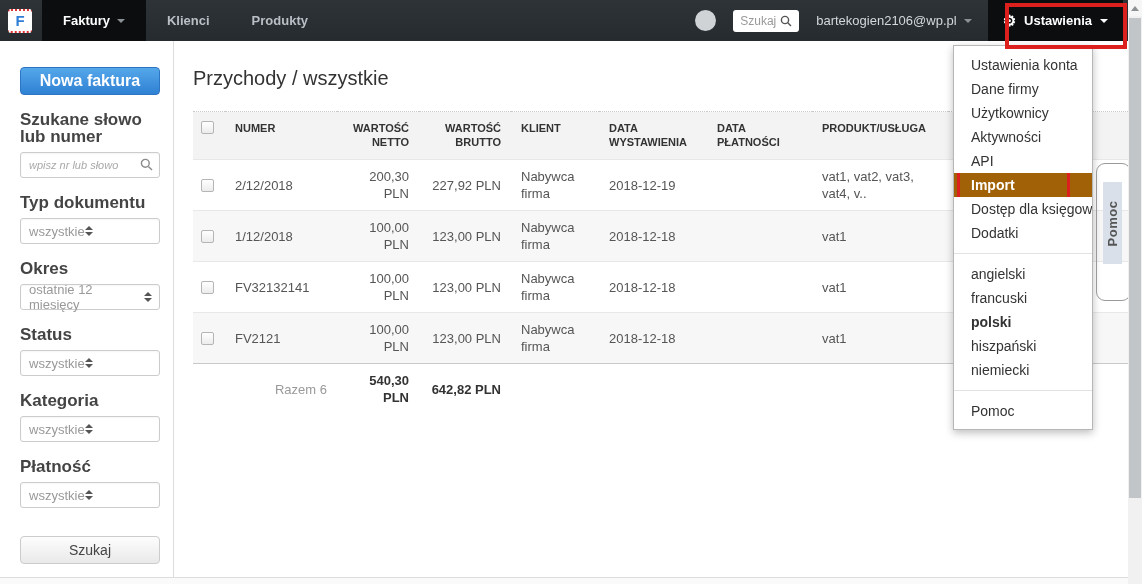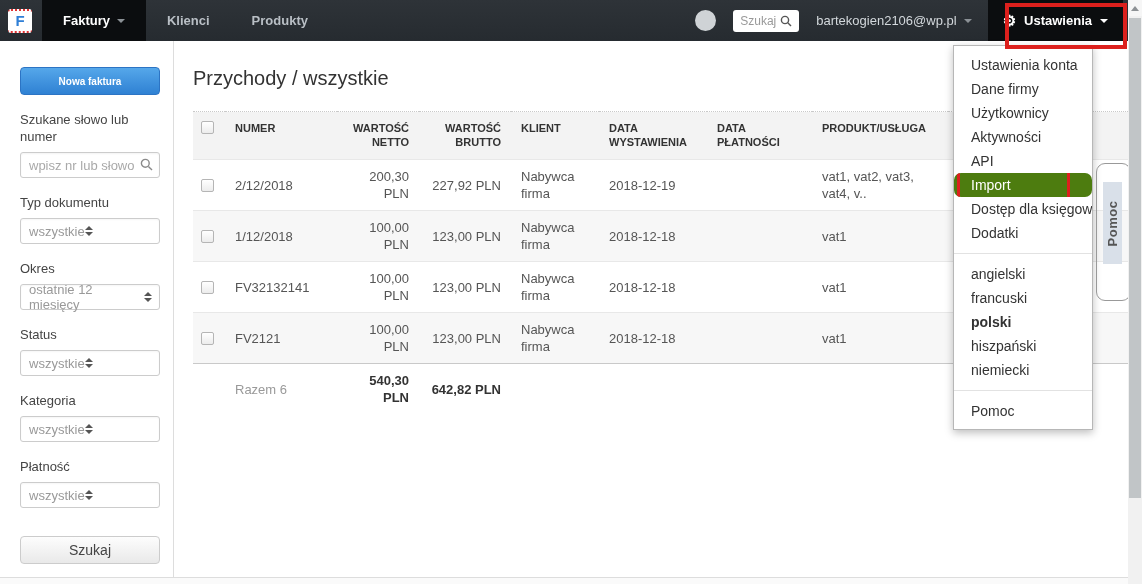--- a/index.html
+++ b/index.html
@@ -51,28 +51,29 @@
   .red-import { position:absolute; left:3px; right:22px; top:-4px; bottom:-4px; border:3px solid #dc201d; z-index:310; pointer-events:none; }
 
   
   .sidebar {
     position:absolute; left:0; top:41px; width:174px; bottom:0;
     background:#fff; border-right:1px solid #ddd; padding:26px 13px 0 20px;
   }
   .btn-new {
     width:100%; height:28px; border:1px solid #2c74c4; border-radius:4px;
     background:linear-gradient(#55a7ea,#2f81d3); color:#fff; font-weight:bold;
-    font-size:10px; font-family:inherit; cursor:pointer;
-  }
-  .sb-label { font-weight:normal; font-size:13px; color:#444; margin:16px 0 7px; line-height:17px; }
+    font-size:16px; font-family:inherit; cursor:pointer;
+  }
+  .sb-label { font-weight:bold; font-size:17px; color:#444; margin:16px 0 7px; line-height:17px; }
   .sb-input-wrap { position:relative; }
   .sb-input-wrap input {
     width:100%; height:26px; border:1px solid #ccc; border-radius:3px;
-    padding:0 24px 0 8px; font-size:13px; color:#444; font-family:inherit; outline:none;
+    padding:0 24px 0 8px; font-size:11px; color:#444; font-family:inherit; outline:none;
     box-shadow:inset 0 1px 2px rgba(0,0,0,0.05);
+    font-style:italic;
   }
   .sb-input-wrap input::placeholder { color:#a9a9a9; }
   .sb-mag { position:absolute; right:7px; top:6px; }
   .sb-select {
     height:26px; border:1px solid #ccc; border-radius:3px; background:#fff;
     display:flex; align-items:center; 
     padding:0 7px 0 8px; color:#999; font-size:13px; cursor:pointer;
     box-shadow:inset 0 1px 2px rgba(0,0,0,0.04);
   }
   .updown { display:flex; flex-direction:column; gap:2px; }
@@ -87,40 +88,40 @@
   .main { position:absolute; left:174px; top:41px; right:14px; bottom:0; background:#fff; padding-left:19px; }
   .page-title { font-size:20px; font-weight:normal; color:#333; margin:26px 0 21px; }
   table.inv { width:100%; border-collapse:collapse; table-layout:fixed; }
   table.inv th {
     background:#f3f3f3; font-size:11px; font-weight:bold; color:#333; text-align:left;
     padding:9px 10px 10px; border-top:1px dotted #c9c9c9; vertical-align:top; line-height:14px;
   }
   table.inv td { padding:8px 10px; border-top:1px solid #e8e8e8; vertical-align:middle; height:49px; line-height:17px; color:#555; }
   table.inv .num { text-align:right; }
   table.inv tr.alt td { background:#f7f7f7; }
-  table.inv tfoot td { border-top:1px solid #c9c9c9; color:#999; height:44px; }
+  table.inv tfoot td { border-top:1px solid #c9c9c9; color:#999; height:44px;text-align:right; }
   table.inv tfoot td.sum { font-weight:bold; color:#333; }
   .checkbox {
     width:13px; height:13px; border:1px solid #b5b5b5; border-radius:2px;
     background:linear-gradient(#fff,#ececec); cursor:pointer;
   }
   .toggle {
     width:27px; height:27px; border-radius:50%; background:#fefefe;
     border:1px solid #d6d6d6; box-shadow:0 1px 2px rgba(0,0,0,0.18); cursor:pointer;
   }
   .page-bottom-line { position:absolute; left:0; right:14px; top:577px; height:7px; border-top:1px solid #ddd; background:#fafafa; z-index:6; }
 
   
   .dropdown {
     position:absolute; left:953px; top:45px; width:140px;
     background:#fff; border:1px solid #b7b7b7; box-shadow:0 3px 8px rgba(0,0,0,0.25);
     padding:7px 0 6px; z-index:100;
   }
   .dd-item { padding:0 17px; height:24px; line-height:24px; font-size:14px; color:#333; cursor:pointer; white-space:nowrap; overflow:hidden; }
-  .dd-item.hl { background:#4d7c0f; color:#fff; font-weight:normal; position:relative;border-radius:7px; }
+  .dd-item.hl { background:#a16207; color:#fff; font-weight:bold; position:relative; }
   .dd-sep { border-top:1px solid #e2e2e2; margin:8px 0; }
   .dd-item.current { font-weight:bold; }
   .dd-heart { font-size:15px; color:#555; margin-right:7px; }
 
   
   .help-tab {
     position:absolute; left:1096px; top:163px; width:35px; height:138px;
     border:1px solid #999; border-radius:9px; background:transparent; z-index:150;
   }
   .help-strip {

